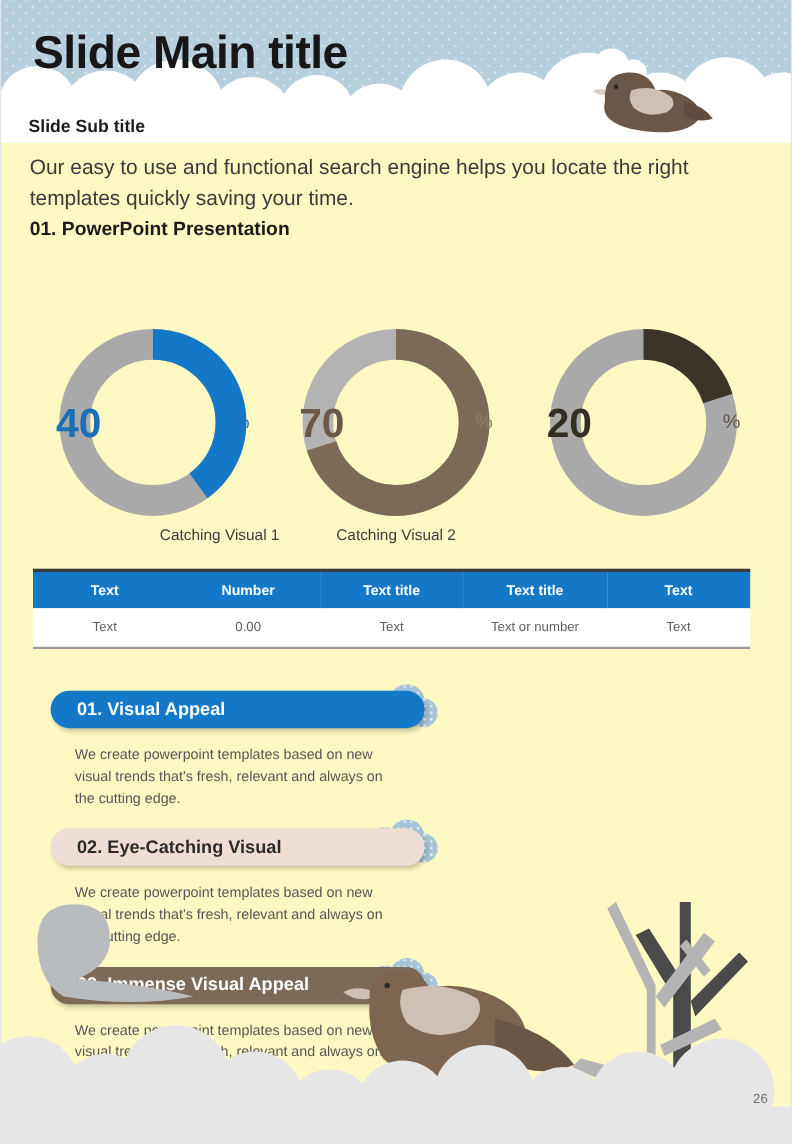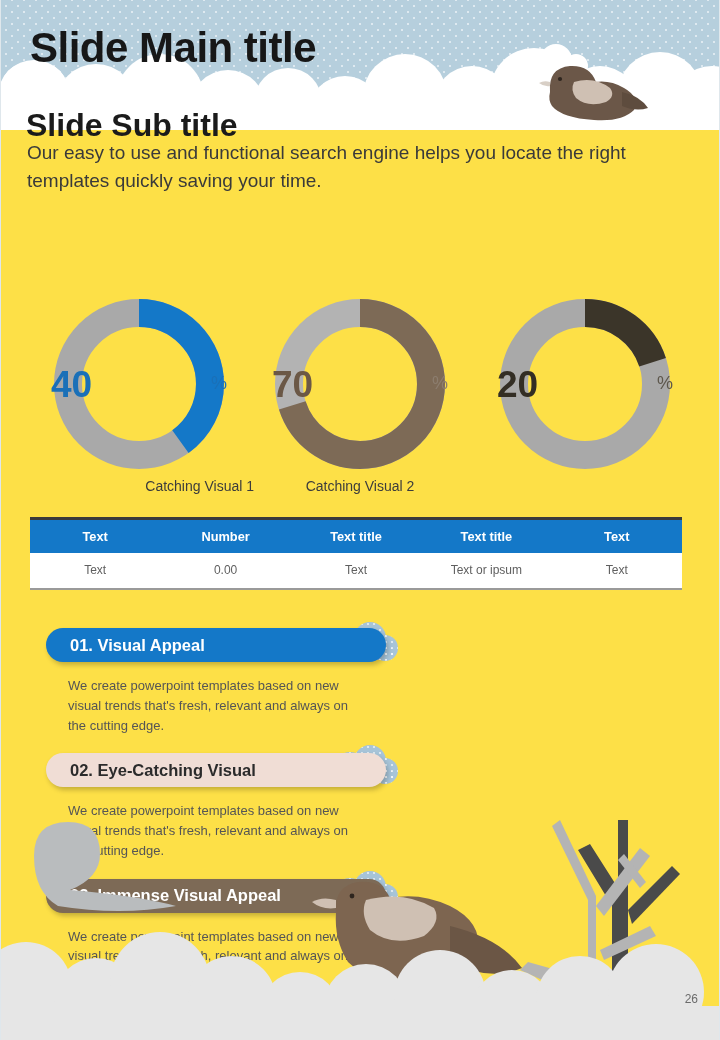--- a/index.html
+++ b/index.html
@@ -1,19 +1,19 @@
 <!DOCTYPE html>
 <html><head>
 <meta charset="utf-8">
 <style>
   html,body{margin:0;padding:0;background:#f4f4f4;}
   body{font-family:"Liberation Sans",sans-serif;}
   .slide{
     position:relative;width:720px;height:1040px;margin:0 auto;
-    background:#fde047;overflow:hidden;
+    background:#fef9c3;overflow:hidden;
   }
 
   
   .sky{
     position:absolute;left:0;top:0;width:720px;height:110px;
     background-color:#b6cfdd;
     background-image:
       radial-gradient(circle, rgba(255,255,255,.55) 1px, transparent 1.4px),
       radial-gradient(circle, rgba(255,255,255,.55) 1px, transparent 1.4px);
     background-size:12px 12px,12px 12px;
@@ -24,21 +24,21 @@
   
   .topbird{position:absolute;left:536px;top:52px;width:120px;height:75px;}
 
   
   .main-title{
     position:absolute;left:30px;top:24px;
     font-size:42px;font-weight:bold;color:#171717;letter-spacing:-.5px;
   }
   .sub-title{
     position:absolute;left:26px;top:107px;
-    font-size:32px;font-weight:bold;color:#1b1b1b;text-align:right;
+    font-size:16px;font-weight:bold;color:#1b1b1b;text-align:right;
   }
   .sub-desc{
     position:absolute;left:27px;top:139px;width:640px;
     font-size:19px;color:#3a3a3a;line-height:1.45;
   }
 
   
   .sec-title{
     position:absolute;left:27px;top:198px;
     font-size:17.5px;font-weight:bold;color:#1b1b1b;
@@ -135,20 +135,21 @@
       <path d="M86,40 Q104,44 112,56 Q100,60 86,54 Z" fill="#5e4c3e"></path>
       <path d="M14,30 Q8,28 3,31 Q8,35 14,34 Z" fill="#d8cfc6"></path>
       <circle cx="24" cy="27" r="2.1" fill="#2e251e"></circle>
     </g>
   </svg>
 
   <div class="main-title">Slide Main title</div>
   <div class="sub-title">Slide Sub title</div>
   <div class="sub-desc">Our easy to use and functional search engine helps you locate the right templates quickly saving your time.</div>
 
+  <div class="sec-title">01. PowerPoint Presentation</div>
 
   <div class="donuts">
 
     <div class="donut" style="left:51px;">
       <svg width="176" height="176" viewBox="0 0 176 176">
         <circle cx="88" cy="88" r="71" fill="none" stroke="#a9a9a9" stroke-width="28"></circle>
         <circle cx="88" cy="88" r="71" fill="none" stroke="#1478c8" stroke-width="28" stroke-dasharray="178.5 267.7" transform="rotate(-90 88 88)"></circle>
       </svg>
       <div class="val">
         <span class="num" style="color:#1a70b8">40</span>
@@ -191,21 +192,21 @@
           <th>Text title</th>
           <th>Text title</th>
           <th>Text</th>
         </tr>
       </thead>
       <tbody>
         <tr>
           <td>Text</td>
           <td>0.00</td>
           <td>Text</td>
-          <td>Text or ipsum</td>
+          <td>Text or number</td>
           <td>Text</td>
         </tr>
       </tbody>
     </table>
     <div class="botrule"></div>
   </div>
 
   <div class="bullets">
 
     <div class="bitem">

